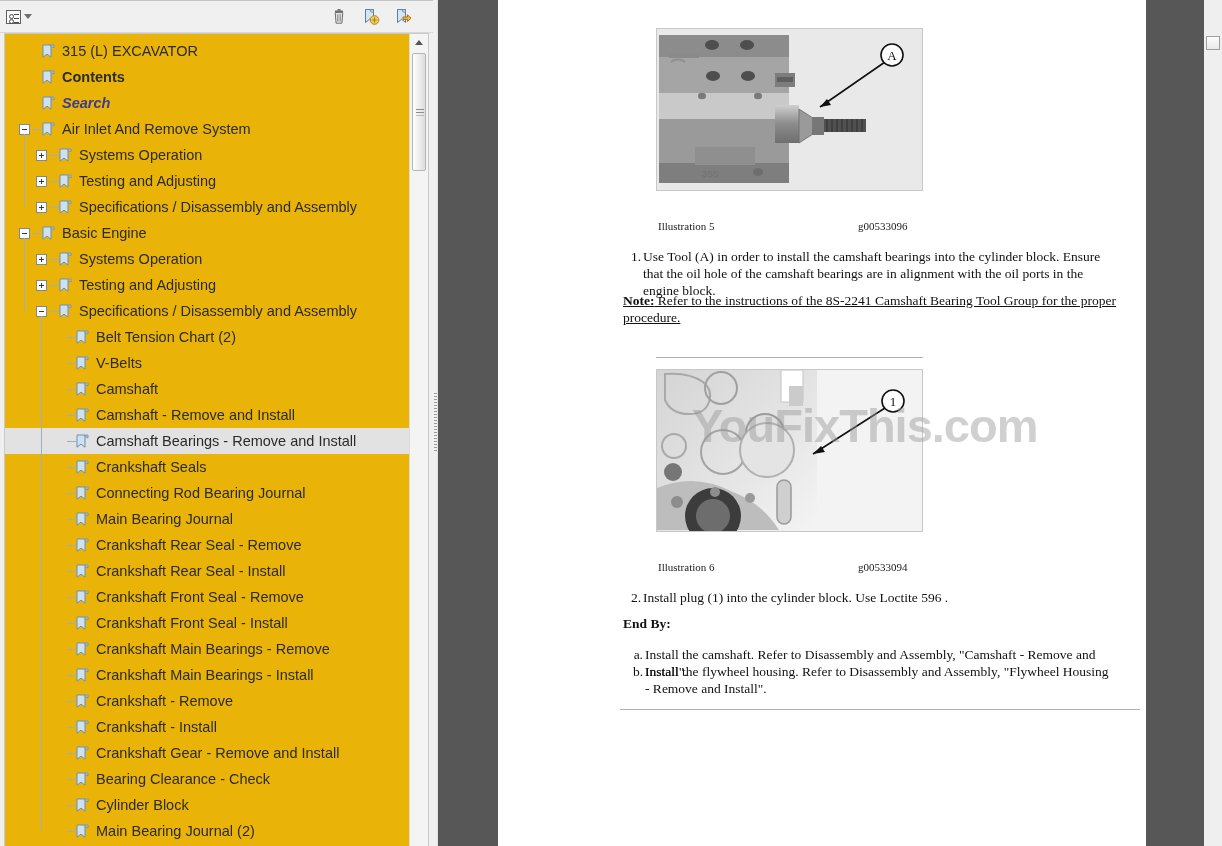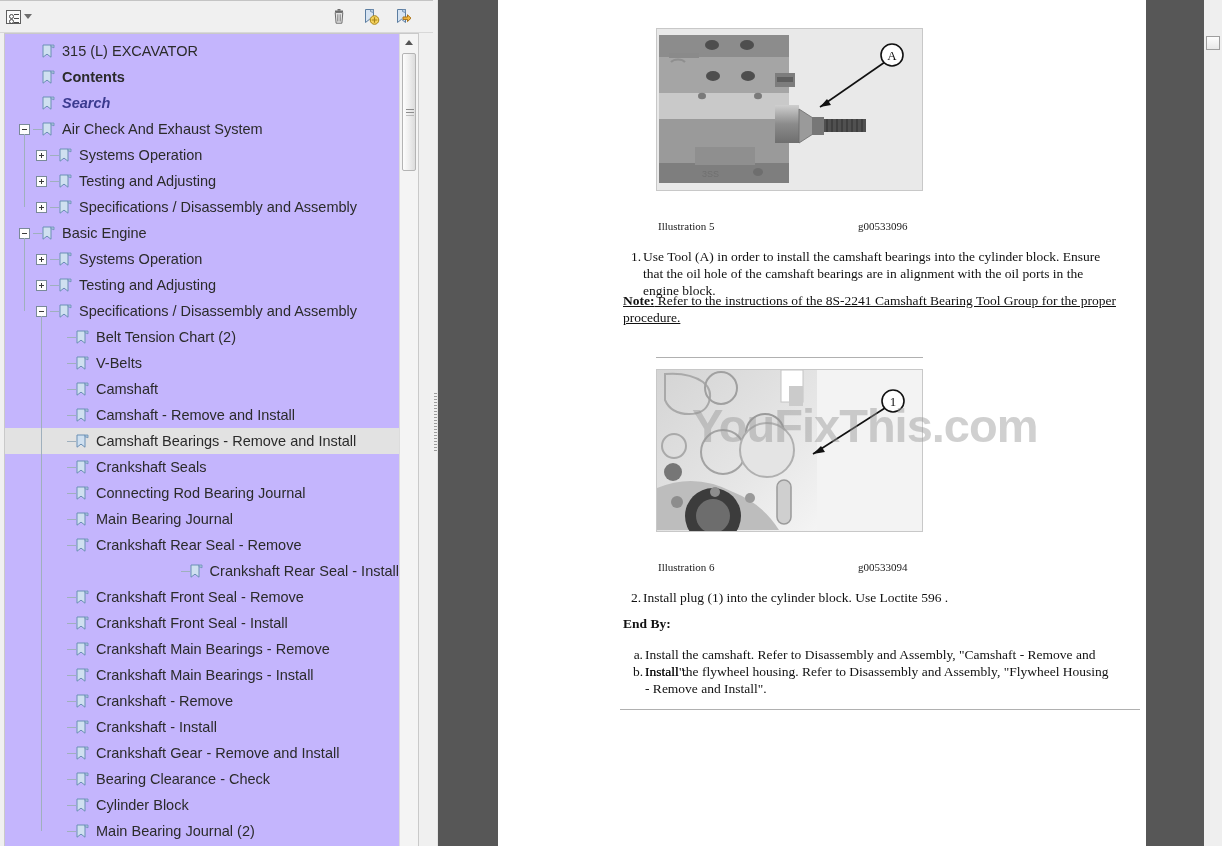--- a/index.html
+++ b/index.html
@@ -81,22 +81,22 @@
     border-right: 4px solid transparent;
     border-top: 5px solid #6d6d6d;
   }
 
   .tbi { width: 20px; height: 20px; display: inline-block; cursor: default; }
 
   
   #tree-wrap {
     flex: 1;
     position: relative;
-    margin: 0 14px 0 4px;
-    background: #c4b5fd;
+    margin: 0 4px 0 4px;
+    background: #eab308;
     border: 1px solid #c9c9c9;
     border-bottom: none;
     overflow: hidden;
   }
   #tree {
     position: absolute;
     left: 0; top: 0; right: 19px; bottom: 0;
     overflow: hidden;
     padding-top: 4px;
   }
@@ -387,21 +387,21 @@
           </div>
           <div class="node" style="padding-left: 14px;">
             <span class="toggle"></span>
             <span class="hline"></span>
             <span class="bm">
               <svg width="13" height="15" viewBox="0 0 13 15">
                 <path d="M1 1 h8 v12.2 l-4 -3.1 l-4 3.1 z" fill="#cfe0f0" stroke="#6b8fb4" stroke-width="1"></path>
                 <path d="M9 1 h3 v2.8 l-3 -1.1 z" fill="#aac6de" stroke="#6b8fb4" stroke-width="0.8"></path>
               </svg>
             </span>
-            <span class="node-label">Air Check And Exhaust System</span>
+            <span class="node-label">Air Inlet And Remove System</span>
           </div>
           <div class="node" style="padding-left: 31px;">
             <span class="toggle plus"></span>
             <span class="hline"></span>
             <span class="bm">
               <svg width="13" height="15" viewBox="0 0 13 15">
                 <path d="M1 1 h8 v12.2 l-4 -3.1 l-4 3.1 z" fill="#cfe0f0" stroke="#6b8fb4" stroke-width="1"></path>
                 <path d="M9 1 h3 v2.8 l-3 -1.1 z" fill="#aac6de" stroke="#6b8fb4" stroke-width="0.8"></path>
               </svg>
             </span>
@@ -565,21 +565,21 @@
             <span class="toggle-spacer"></span>
             <span class="hline"></span>
             <span class="bm">
               <svg width="13" height="15" viewBox="0 0 13 15">
                 <path d="M1 1 h8 v12.2 l-4 -3.1 l-4 3.1 z" fill="#cfe0f0" stroke="#6b8fb4" stroke-width="1"></path>
                 <path d="M9 1 h3 v2.8 l-3 -1.1 z" fill="#aac6de" stroke="#6b8fb4" stroke-width="0.8"></path>
               </svg>
             </span>
             <span class="node-label">Crankshaft Rear Seal - Remove</span>
           </div>
-          <div class="node" style="padding-left: 48px; justify-content: flex-end;">
+          <div class="node" style="padding-left: 48px;">
             <span class="toggle-spacer"></span>
             <span class="hline"></span>
             <span class="bm">
               <svg width="13" height="15" viewBox="0 0 13 15">
                 <path d="M1 1 h8 v12.2 l-4 -3.1 l-4 3.1 z" fill="#cfe0f0" stroke="#6b8fb4" stroke-width="1"></path>
                 <path d="M9 1 h3 v2.8 l-3 -1.1 z" fill="#aac6de" stroke="#6b8fb4" stroke-width="0.8"></path>
               </svg>
             </span>
             <span class="node-label">Crankshaft Rear Seal - Install</span>
           </div>

